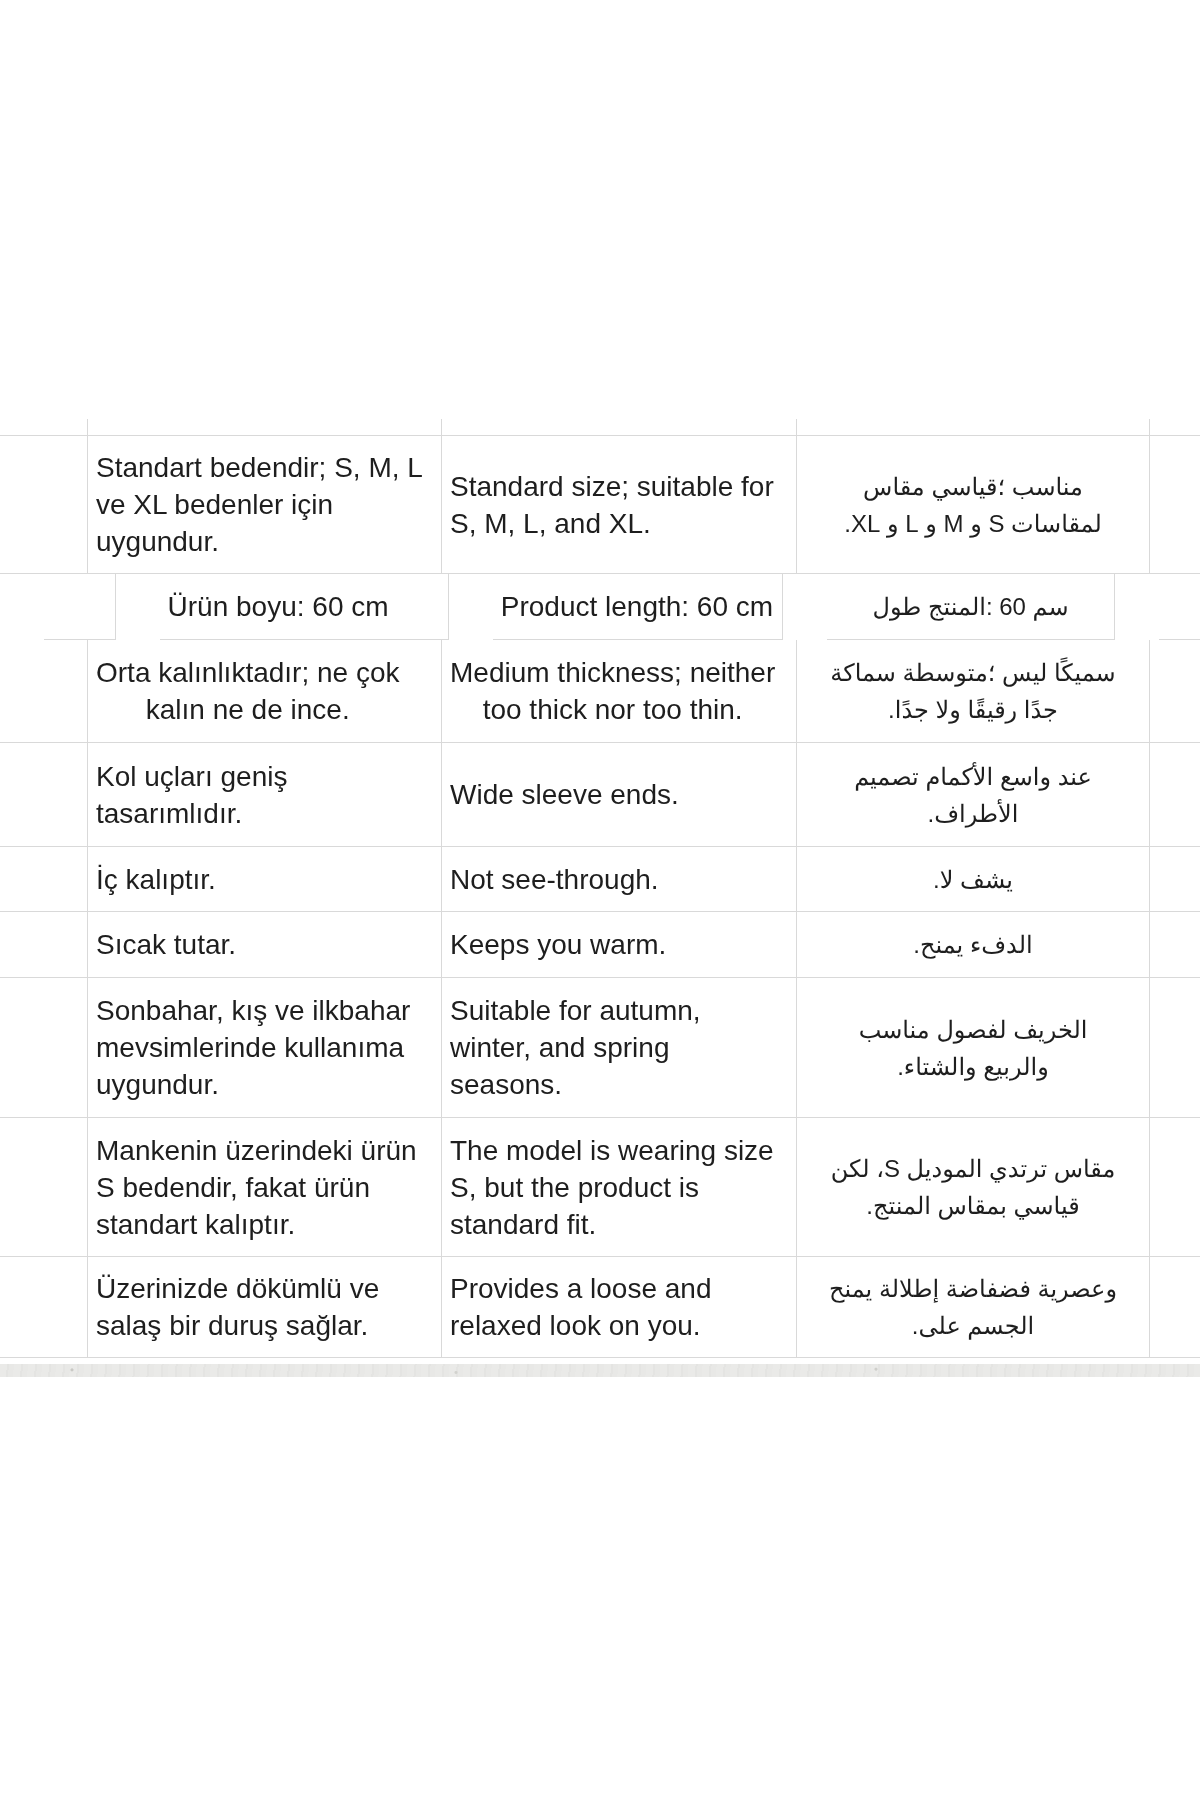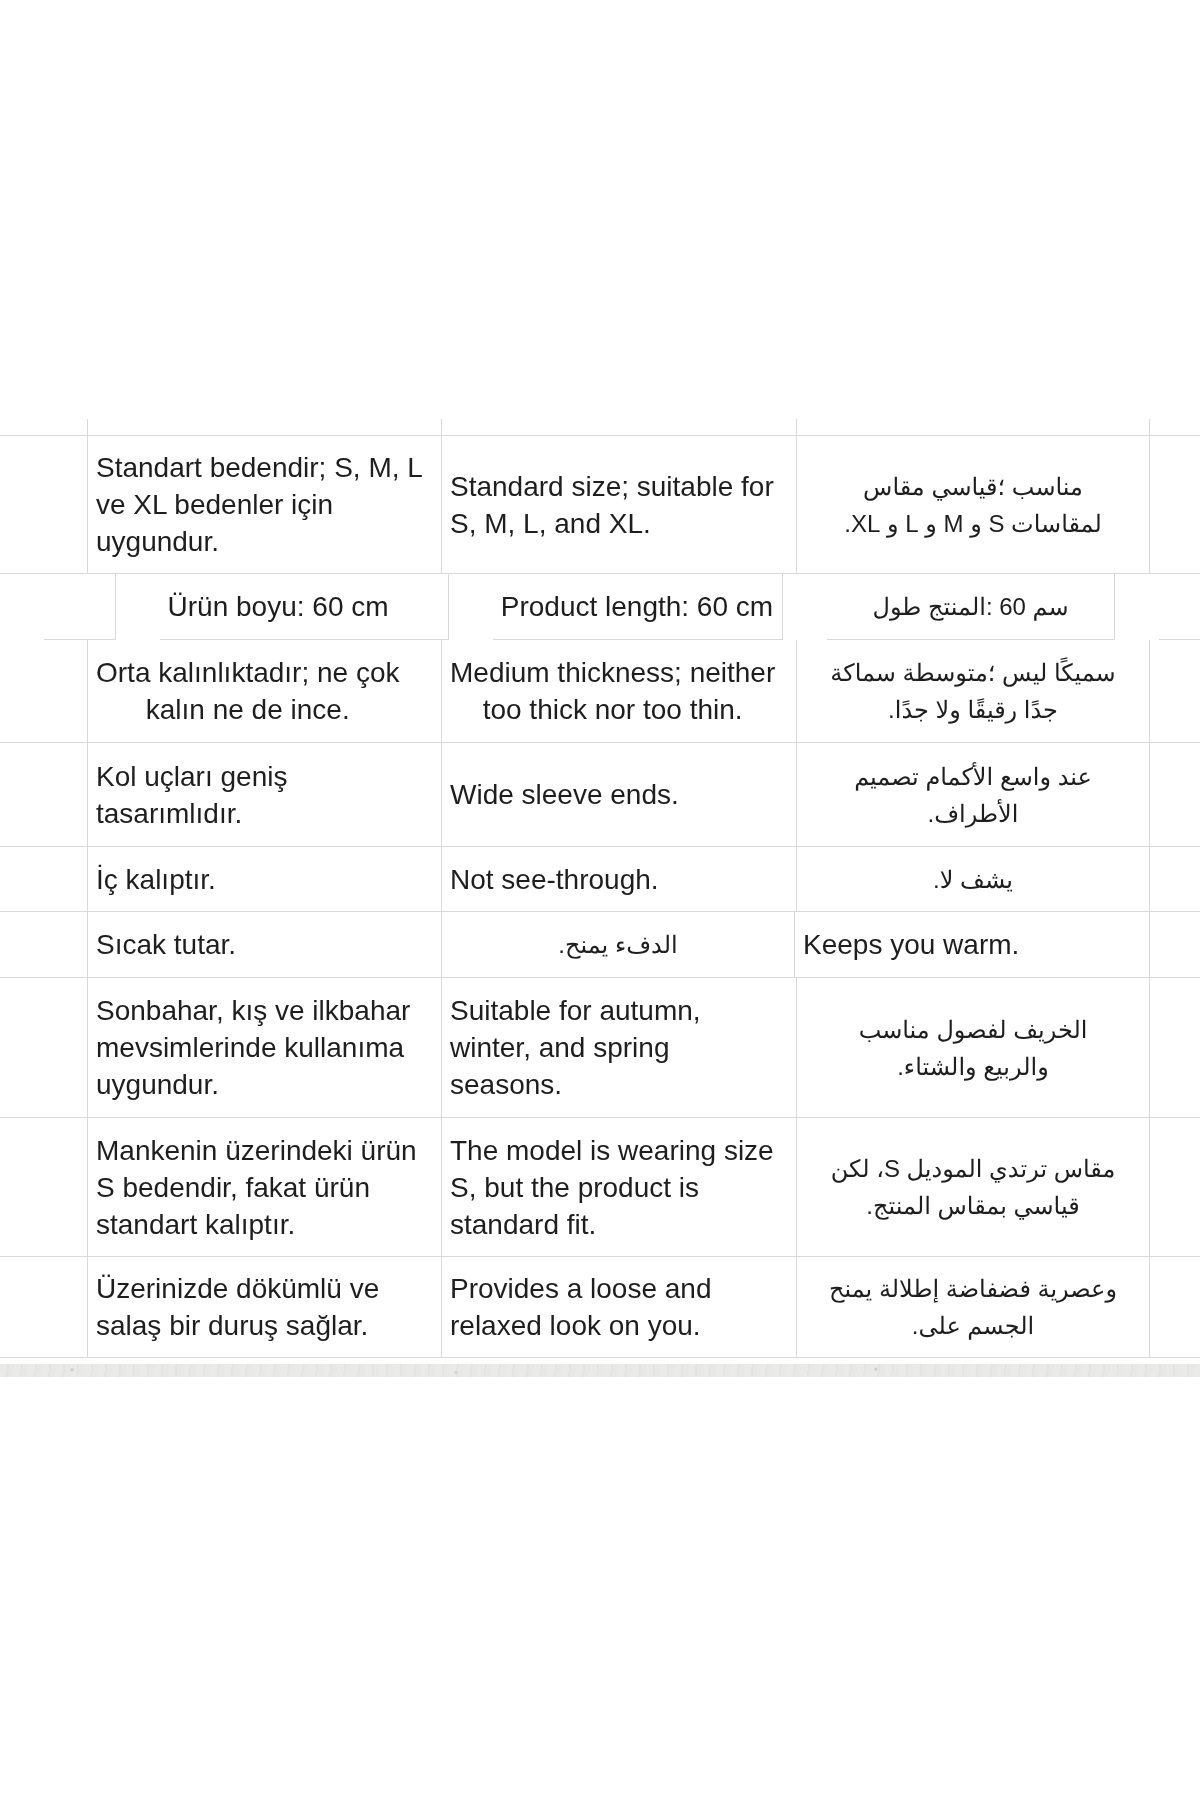--- a/index.html
+++ b/index.html
@@ -126,22 +126,22 @@
     <div class="cell c0"></div>
     <div class="cell c1 latin" lang="tr">İç kalıptır.</div>
     <div class="cell c2 latin" lang="en">Not see-through.</div>
     <div class="cell c3 arabic" lang="ar">يشف لا.</div>
     <div class="cell c4"></div>
   </div>
 
   <div class="row r6">
     <div class="cell c0"></div>
     <div class="cell c1 latin" lang="tr">Sıcak tutar.</div>
+    <div class="cell c2 latin" lang="en">Keeps you warm.</div>
     <div class="cell c3 arabic" lang="ar">الدفء يمنح.</div>
-    <div class="cell c2 latin" lang="en">Keeps you warm.</div>
     <div class="cell c4"></div>
   </div>
 
   <div class="row r7">
     <div class="cell c0"></div>
     <div class="cell c1 latin" lang="tr">Sonbahar, kış ve ilkbahar
 mevsimlerinde kullanıma
 uygundur.</div>
     <div class="cell c2 latin" lang="en">Suitable for autumn,
 winter, and spring

